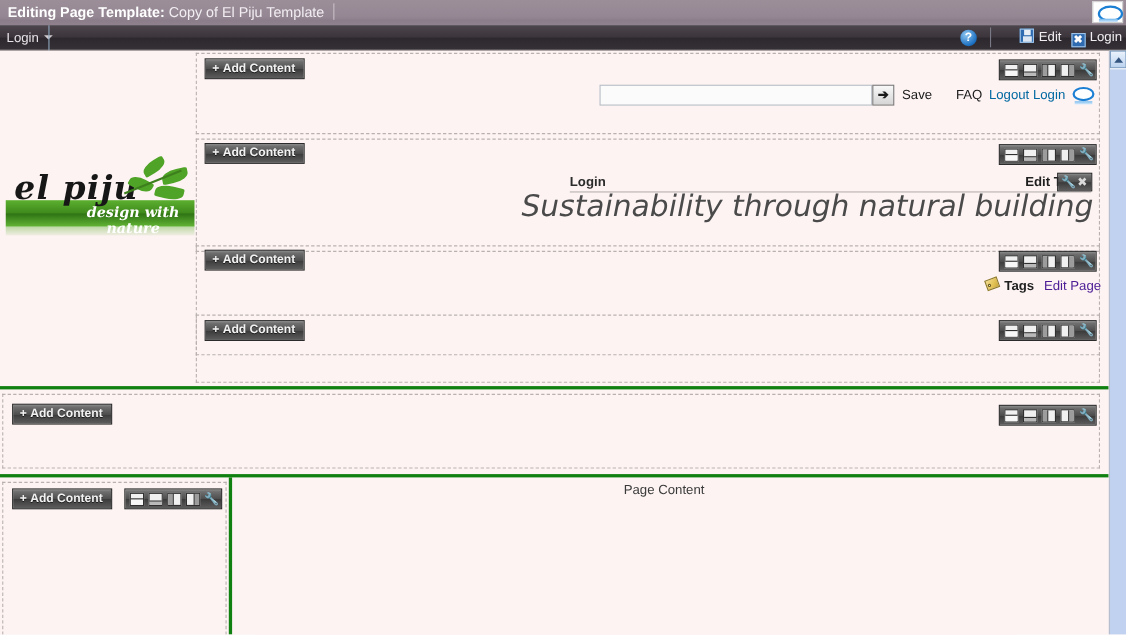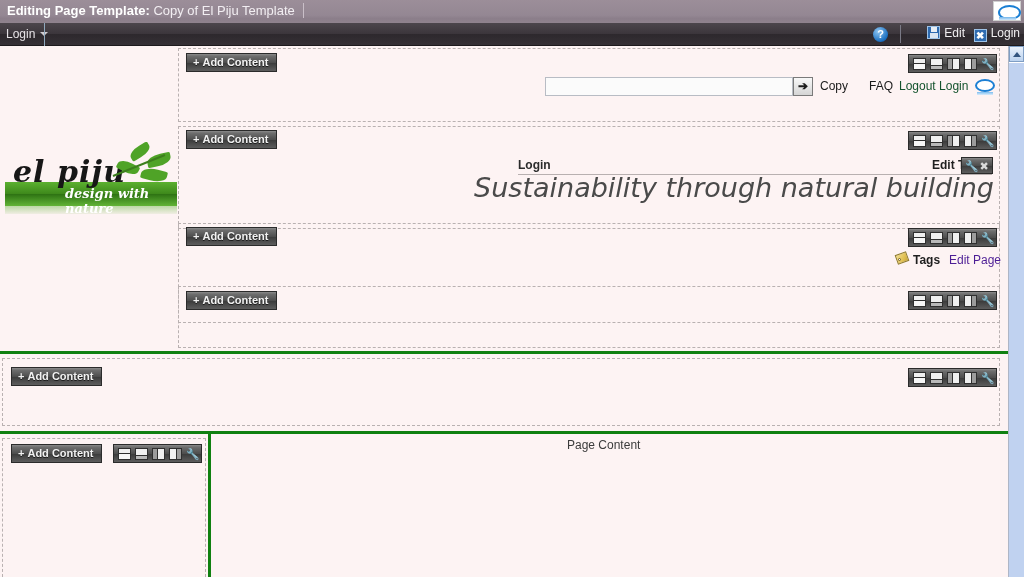--- a/index.html
+++ b/index.html
@@ -320,21 +320,21 @@
     gap: 3px;
     padding: 0 3px;
     color: #e0e0e0;
     font-size: 11px;
     line-height: 15px;
   }
 
   
   .site-link { position: absolute; font-size: 12px; cursor: default; white-space: nowrap; }
   .site-dark { color: #1a1a1a; }
-  .site-gray { color: #14532d; }
+  .site-gray { color: #0369a1; }
 
   .search-box {
     position: absolute;
     height: 19px;
     background: #fbfbfb;
     border: 1px solid #b8bcc4;
     box-sizing: border-box;
   }
   .search-go {
     position: absolute;
@@ -394,20 +394,21 @@
     letter-spacing: 1px;
   }
   .logo-tag {
     position: absolute;
     left: 60px; top: 44px;
     font-family: "DejaVu Serif", serif;
     font-style: italic;
     font-size: 13px;
     font-weight: bold;
     color: #ffffff;
+    text-align: center;
   }
   .leaf {
     position: absolute;
     background: #4fa327;
     border-radius: 60% 10% 60% 10%;
   }
   .leaf-stem {
     position: absolute;
     background: #3d7f1d;
     transform-origin: left center;
@@ -520,21 +521,21 @@
       <span class="wrench">🔧</span>
     </div>
 
     <div class="search-box" style="left:545px; top:31px; width:248px;">
       <input type="text" style="width: 100%; height: 100%; border: none; outline: none; background: transparent; font-family: &quot;Liberation Sans&quot;, sans-serif; font-size: 12px; padding: 0px 4px; box-sizing: border-box;" placeholder="">
     </div>
     <div class="search-go" style="left:793px; top:31px; background:linear-gradient(to bottom,#f8f8f8,#d5d5d5);">
       <span style="color:#1a1a1a;font-weight:bold;">➔</span>
     </div>
 
-    <div class="site-link site-dark" style="left:820px; top:33px;">Copy</div>
+    <div class="site-link site-dark" style="left:820px; top:33px;">Save</div>
     <div class="site-link site-dark" style="left:869px; top:33px;">FAQ</div>
     <div class="site-link site-gray" style="left:899px; top:33px;">Logout Login</div>
     <div class="oval-icon" style="left:975px; top:33px;"></div>
 
     <div class="dashed" style="left:178px; top:80px; width:822px; height:103px;"></div>
 
     <div class="add-content" style="left:186px; top:84px;">
       <span class="plus">+</span><span>Add Content</span>
     </div>
 

